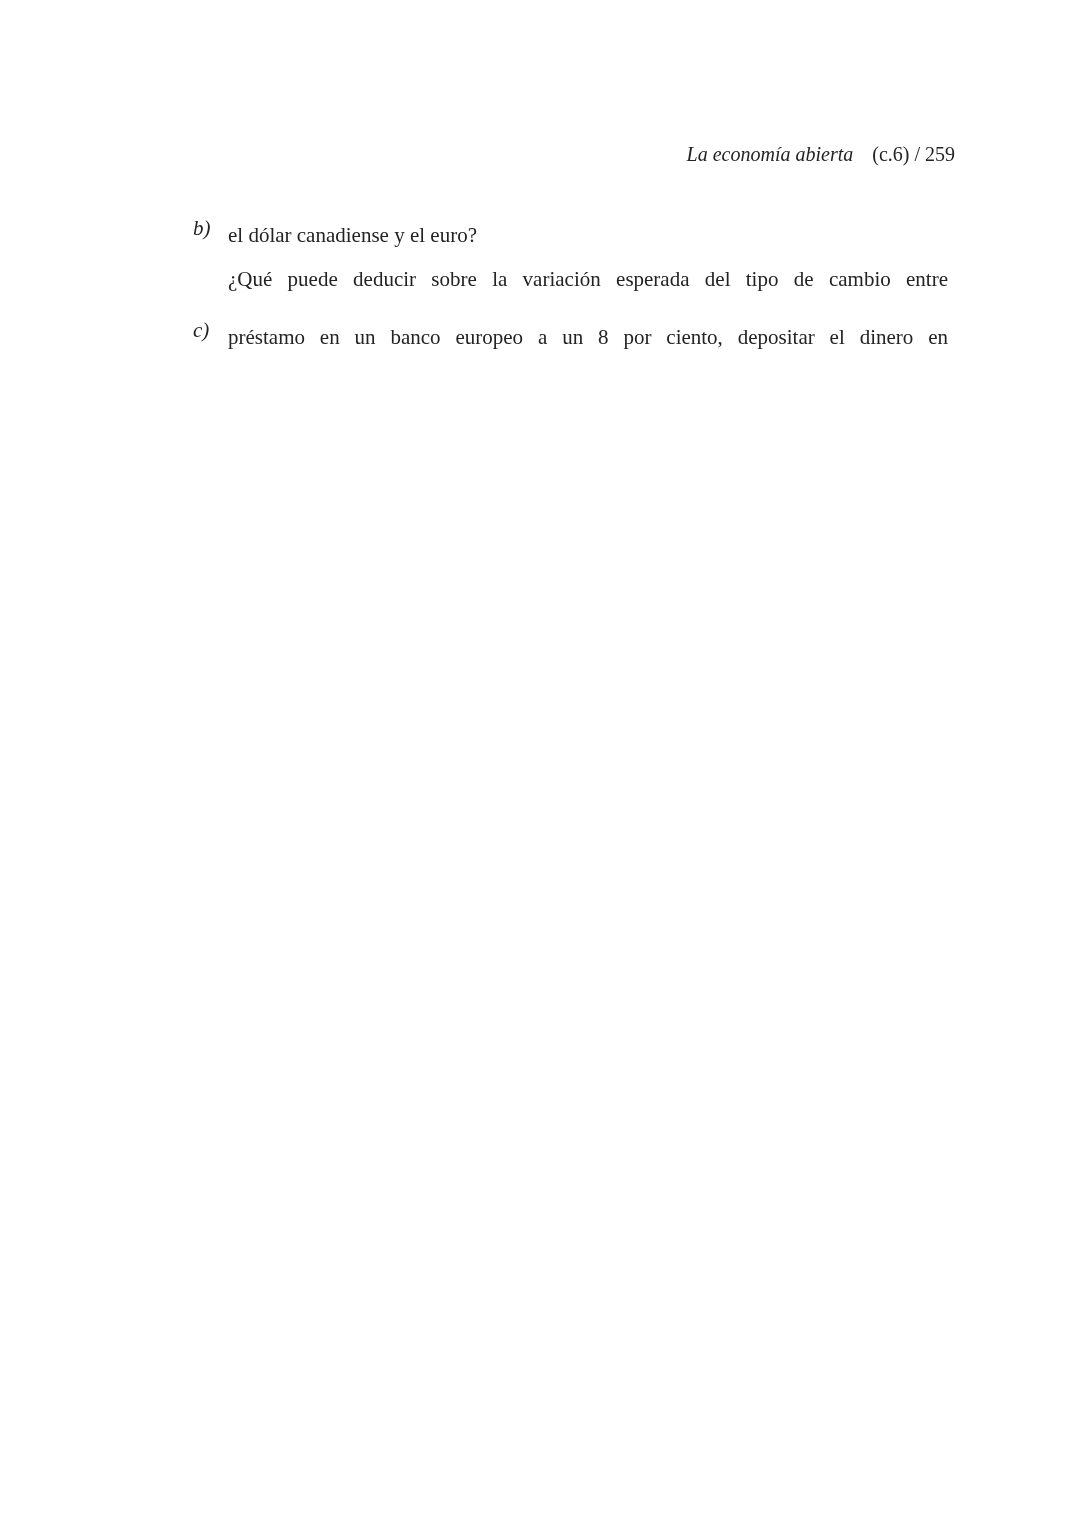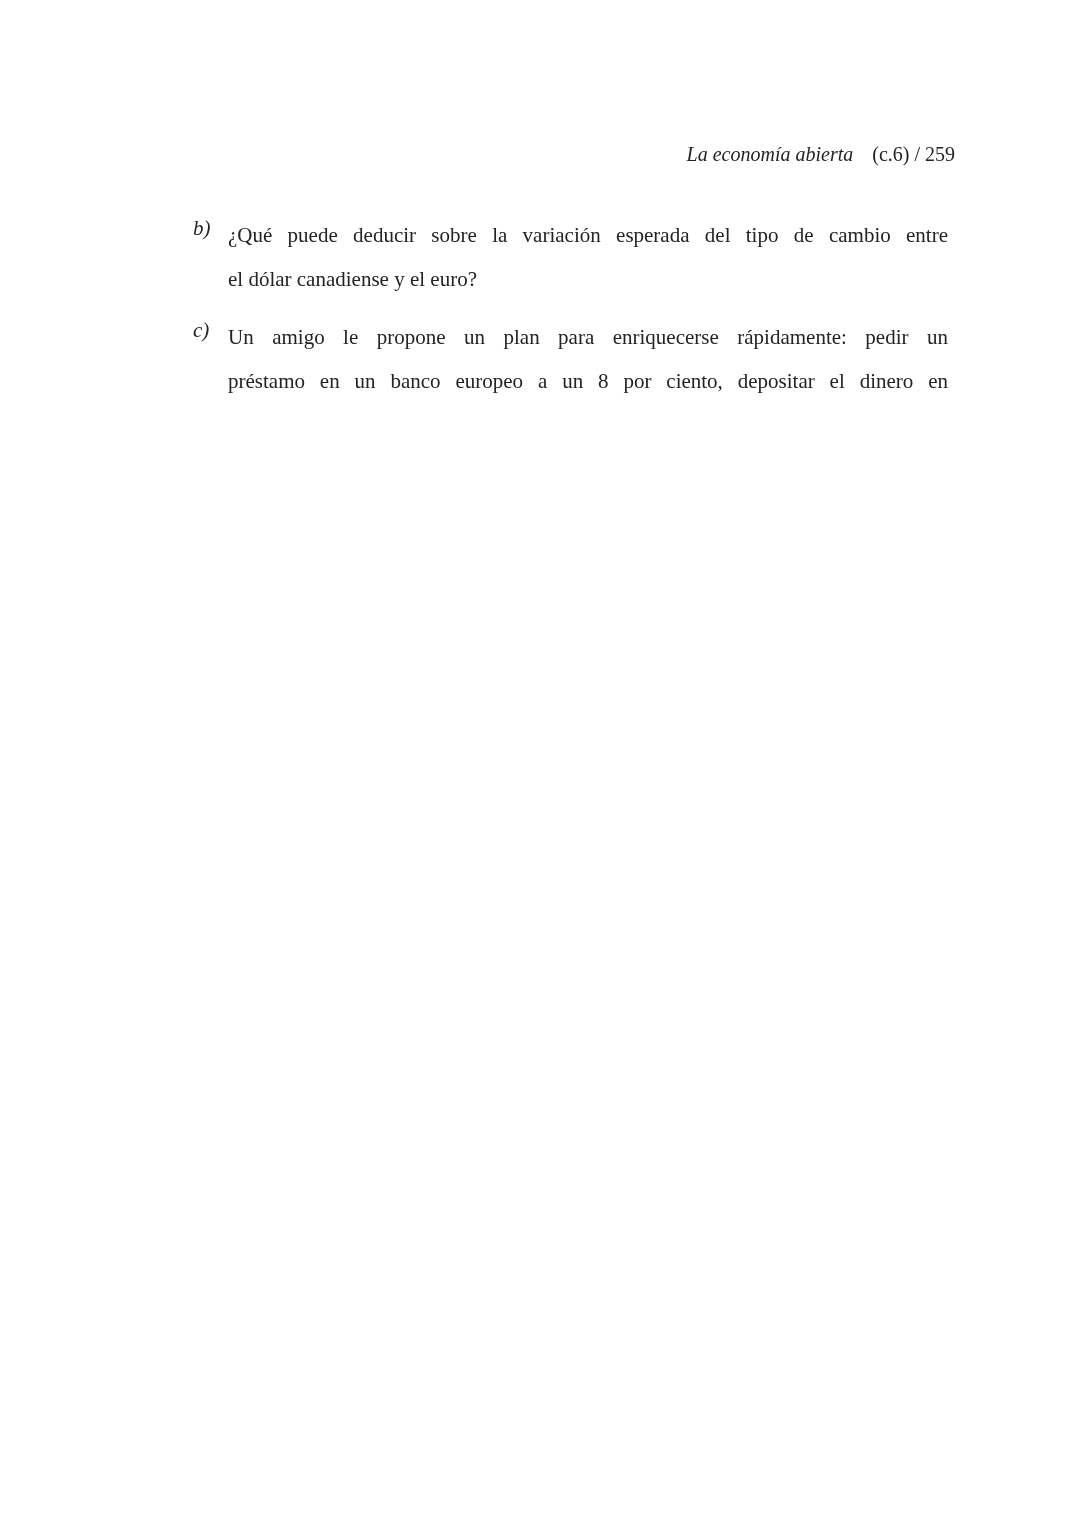--- a/index.html
+++ b/index.html
@@ -65,25 +65,24 @@
 
   <div class="running-header">
     <span class="hdr-title">La economía abierta</span>
     <span class="hdr-suffix">(c.6) / 259</span>
   </div>
 
   <div class="content">
 
     <div class="item">
       <span class="item-label">b)</span>
+      <div class="line last">el dólar canadiense y el euro?</div>
       <div class="line">¿Qué puede deducir sobre la variación esperada del tipo de cambio entre</div>
-      <div class="line last">el dólar canadiense y el euro?</div>
     </div>
 
     <div class="item">
       <span class="item-label">c)</span>
-      <div class="line">Un amigo le propone un plan para enriquecerse rápidamente: pedir un</div>
       <div class="line">préstamo en un banco europeo a un 8 por ciento, depositar el dinero en</div>
     </div>
 
   </div>
 
 </div>
 
 </body></html>

